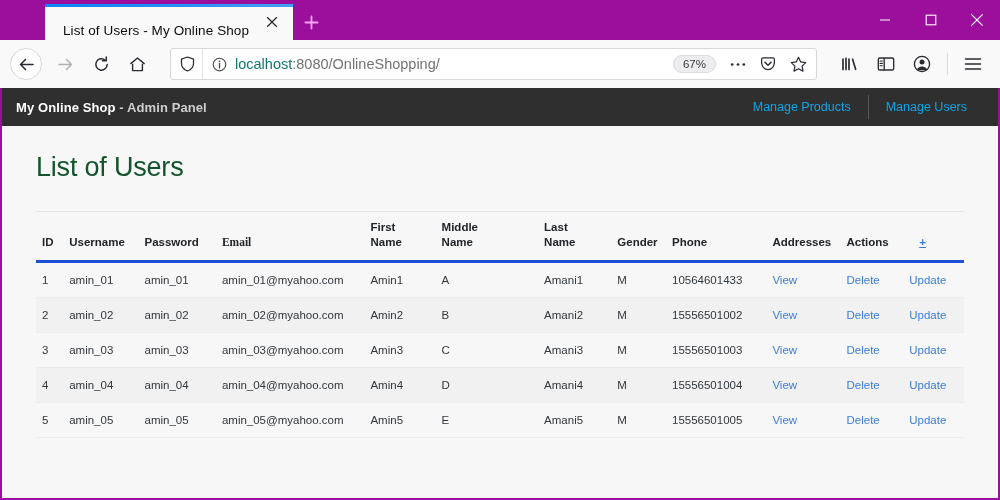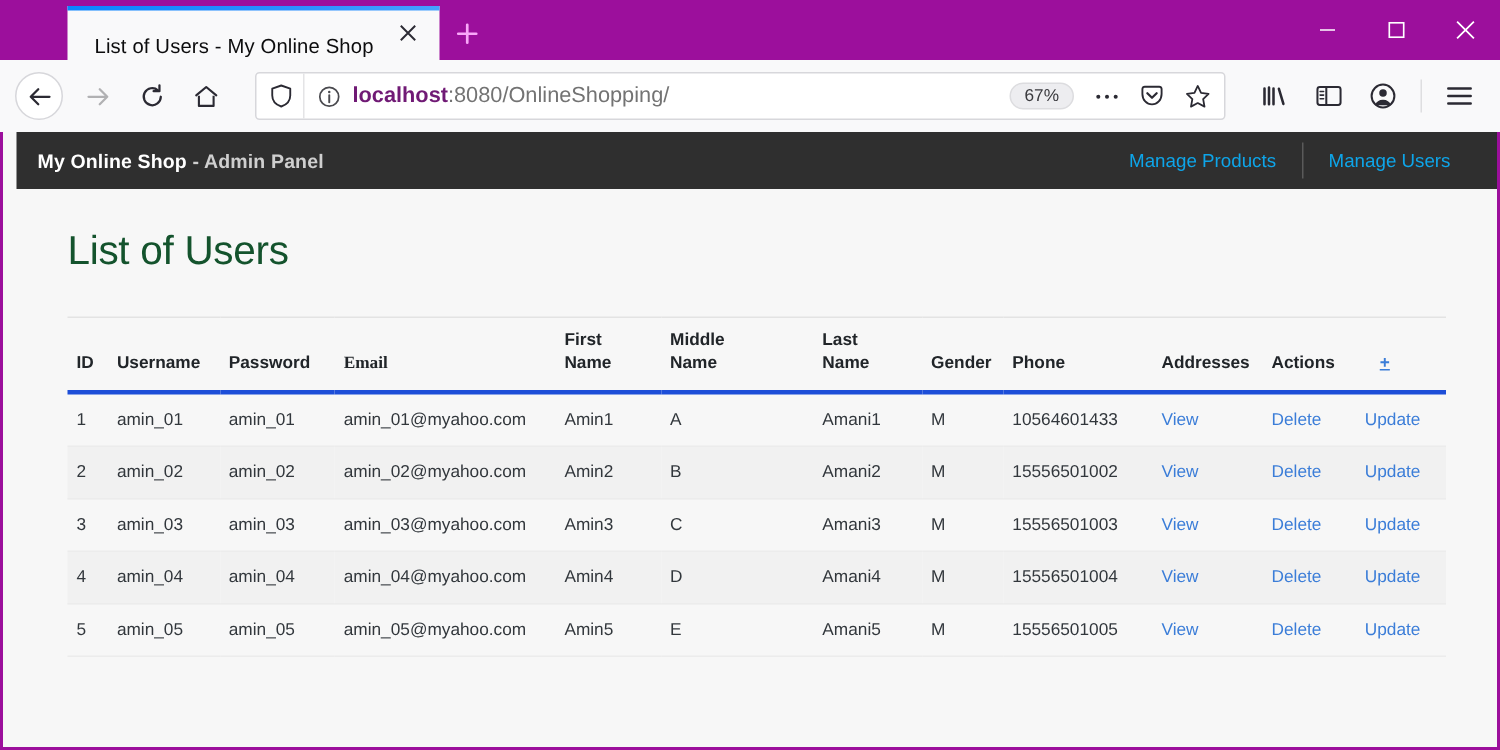--- a/index.html
+++ b/index.html
@@ -136,21 +136,21 @@
   }
   .url-text {
     flex: 1 1 auto;
     font-size: 14.5px;
     color: #737373;
     padding: 0 8px;
     white-space: nowrap;
     overflow: hidden;
     min-width: 0;
   }
-  .url-text b { color: #701a75; font-weight: 700; text-align: right; }
+  .url-text b { color: #0f766e; font-weight: 400; text-align: right; }
   .zoom-badge {
     flex: 0 0 auto;
     font-size: 11.5px;
     color: #3a3a3e;
     background: #ededf0;
     border: 1px solid #dcdcdf;
     border-radius: 11px;
     padding: 2px 9px;
     margin-right: 4px;
   }
@@ -176,21 +176,20 @@
   
   .viewport {
     flex: 1 1 auto;
     background: #f7f7f7;
     border-left: 2px solid #9c0f9c;
     border-right: 2px solid #9c0f9c;
     border-bottom: 2px solid #9c0f9c;
     overflow: hidden;
     display: flex;
     flex-direction: column;
-    padding-left: 9px;
   }
 
   .appbar {
     height: 38px;
     flex: 0 0 38px;
     background: #2f2f2f;
     display: flex;
     align-items: center;
     padding: 0 14px;
     color: #ffffff;

